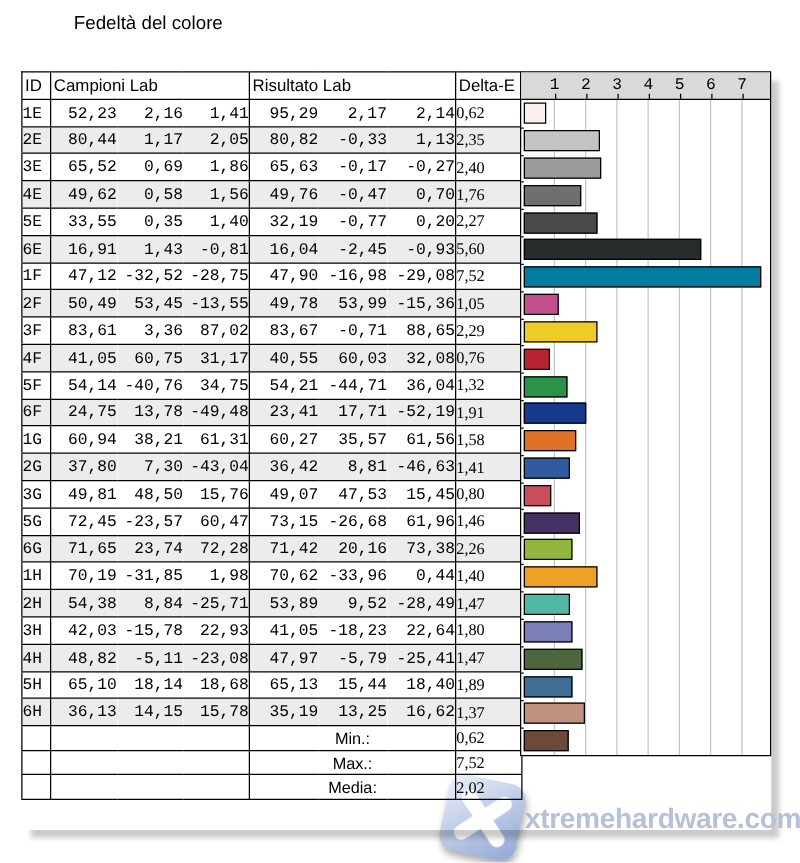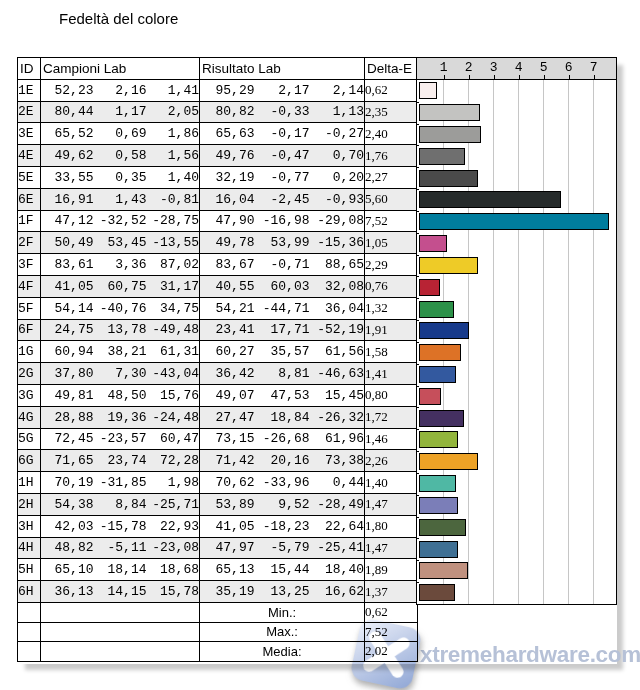--- a/index.html
+++ b/index.html
@@ -213,30 +213,20 @@
           </tr>
           <tr>
             <td class="id vline">3G</td>
             <td class="num">49,81</td>
             <td class="num">48,50</td>
             <td class="num vline">15,76</td>
             <td class="num">49,07</td>
             <td class="num">47,53</td>
             <td class="num vline">15,45</td>
             <td class="delta">0,80</td>
-          </tr>
-          <tr class="stripe">
-            <td class="id vline">4G</td>
-            <td class="num">28,88</td>
-            <td class="num">19,36</td>
-            <td class="num vline">-24,48</td>
-            <td class="num">27,47</td>
-            <td class="num">18,84</td>
-            <td class="num vline">-26,32</td>
-            <td class="delta">1,72</td>
           </tr>
           <tr>
             <td class="id vline">5G</td>
             <td class="num">72,45</td>
             <td class="num">-23,57</td>
             <td class="num vline">60,47</td>
             <td class="num">73,15</td>
             <td class="num">-26,68</td>
             <td class="num vline">61,96</td>
             <td class="delta">1,46</td>

